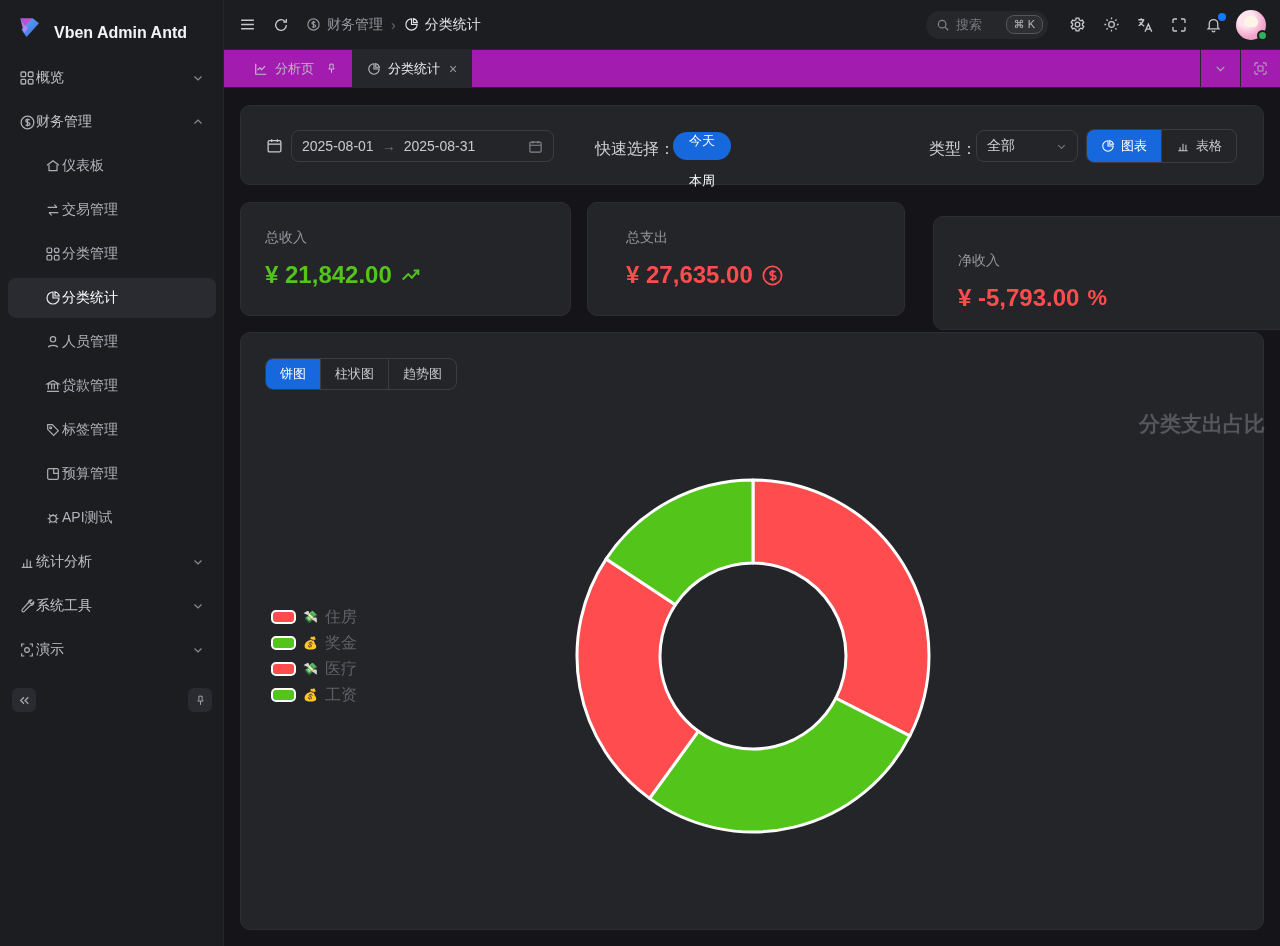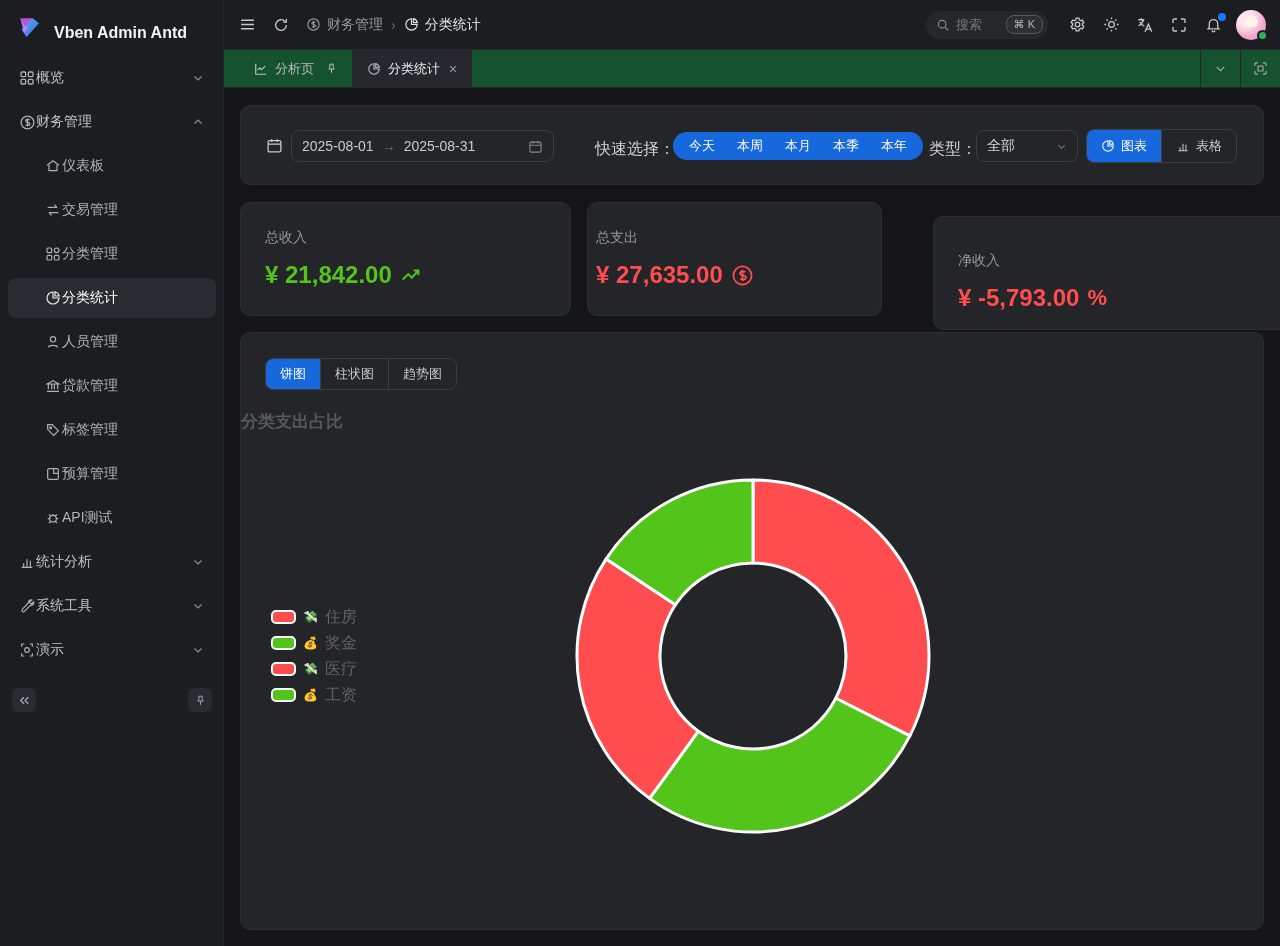--- a/index.html
+++ b/index.html
@@ -40,57 +40,57 @@
   .avatar-wrap { position:relative; width:30px; height:30px; margin:0 14px 0 6px; cursor:pointer; }
   .avatar { width:30px; height:30px; border-radius:50%;
     background:radial-gradient(circle at 35% 30%, #fde4ef 0 28%, #f3a8cd 60%, #e98fba 100%); }
   .avatar:after { content:""; position:absolute; left:8px; top:6px; width:14px; height:11px;
     background:#fdf6e7; border-radius:7px 7px 5px 5px; }
   .status-dot { position:absolute; right:-2px; bottom:-1px; width:11px; height:11px; border-radius:50%;
     background:#30b05c; border:2px solid #1c1d21; }
   .noti-dot { position:absolute; right:4px; top:5px; width:8px; height:8px; border-radius:50%; background:#1677ff; }
 
   
-  #tabbar { left:224px; top:50px; width:1056px; height:38px; background:#14532d; border-bottom:1px solid #26272c;
+  #tabbar { left:224px; top:50px; width:1056px; height:38px; background:#a21caf; border-bottom:1px solid #26272c;
     display:flex; align-items:stretch; z-index:4; }
   .tab { display:flex; align-items:center; gap:7px; padding:0 14px; font-size:13px; color:#b9babe;
     border-right:1px solid #26272c; cursor:pointer; }
   .tab.active { background:#26272c; color:#e8e9ec; }
   .tab .t-icon { color:#c0c1c5; display:flex; }
   .tab .t-close { color:#9a9b9f; font-size:14px; margin-left:2px; }
   .tabbar-right { margin-left:auto; display:flex; }
   .tabbar-btn { width:40px; display:flex; align-items:center; justify-content:center; color:#a9aaaf;
     border-left:1px solid #26272c; cursor:pointer; }
 
   
   .card { background:#242529; border:1px solid #2d2e33; border-radius:10px; }
 
   
   .date-input { left:290px; top:24px; width:263px; height:32px; border:1px solid #3c3d43; border-radius:8px;
     display:flex; align-items:center; padding:0 10px; gap:8px; color:#c9cacd; font-size:14px; cursor:text; }
   .flt-label { font-size:16px; color:#cfd0d3; }
   .quick-pill { display:flex; align-items:center; height:28px; background:#1668dc; border-radius:14px;
-    padding:0 16px; gap:22px; color:#ffffff; font-size:13px; }
+    padding:0 16px; gap:22px; color:#ffffff; font-size:13px;flex-direction:column; }
   .quick-pill span { cursor:pointer; white-space:nowrap; }
   .select { width:102px; height:32px; border:1px solid #3c3d43; border-radius:8px; display:flex;
     align-items:center; padding:0 10px; color:#d3d4d7; font-size:14px; cursor:pointer; }
   .select .sel-chev { margin-left:auto; color:#7c7d82; }
   .seg-group { display:flex; border:1px solid #3c3d43; border-radius:8px; overflow:hidden; height:34px; }
   .seg { display:flex; align-items:center; justify-content:center; gap:6px; font-size:13px; color:#c7c8cc;
     padding:0 14px; border-right:1px solid #3c3d43; cursor:pointer; white-space:nowrap; }
   .seg:last-child { border-right:none; }
   .seg.active { background:#1668dc; color:#ffffff; }
 
   
   .stat-label { font-size:14px; color:#96979c; }
   .stat-value { margin-top:14px; font-size:24px; font-weight:bold; display:flex; align-items:center; gap:8px; }
 
   
   .chart-tabs { left:264px; top:357px; }
-  .chart-title { font-size:17px; font-weight:bold; color:#55575d; text-align:left; }
+  .chart-title { font-size:21px; font-weight:bold; color:#55575d; text-align:right; }
   .legend-row { display:flex; align-items:center; gap:7px; height:26px; cursor:pointer; }
   .legend-swatch { width:25px; height:14px; border-radius:5px; border:2px solid #ffffff; }
   .legend-emoji { font-size:12px; }
   .legend-label { font-size:16px; color:#5f6166; }
 
   svg.ic { display:block; }
 </style>
 </head>
 <body>
 
@@ -471,21 +471,21 @@
     <div class="stat-label">总收入</div>
     <div class="stat-value" style="color: rgb(82, 196, 26);">
       <span>¥ 21,842.00</span>
       <svg class="ic" width="22" height="22" viewBox="0 0 24 24" fill="none" stroke="currentColor" stroke-width="2.2">
           <path d="M3 17l6-6 4 4 7-8"></path>
           <polyline points="15,7 20,7 20,12"></polyline>
         </svg>
     </div>
   </div>
 
-  <div class="card abs" style="left:587px; top:202px; width:295px; height:114px; padding:26px 8px">
+  <div class="card abs" style="left:587px; top:202px; width:318px; height:114px; padding:26px 38px">
     <div class="stat-label">总支出</div>
     <div class="stat-value" style="color: rgb(255, 77, 79);">
       <span>¥ 27,635.00</span>
       <svg class="ic" width="23" height="23" viewBox="0 0 24 24" fill="none" stroke="currentColor" stroke-width="1.8">
           <circle cx="12" cy="12" r="9.5"></circle>
           <path d="M15 8.5c-.8-.9-5.5-1.6-5.5 1.3 0 2.8 6 1.5 6 4.4 0 2.6-4.6 2.4-6 1.1M12 6v12"></path>
         </svg>
     </div>
   </div>
 

